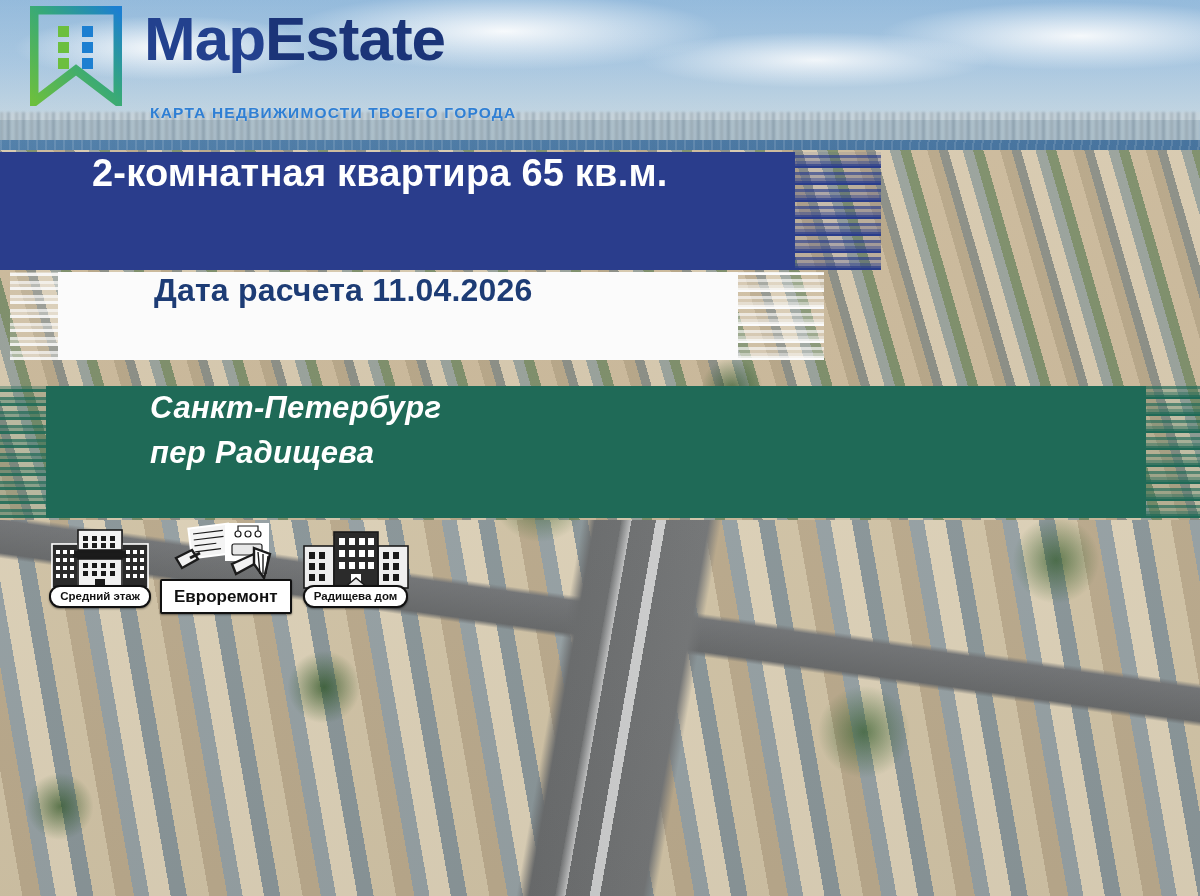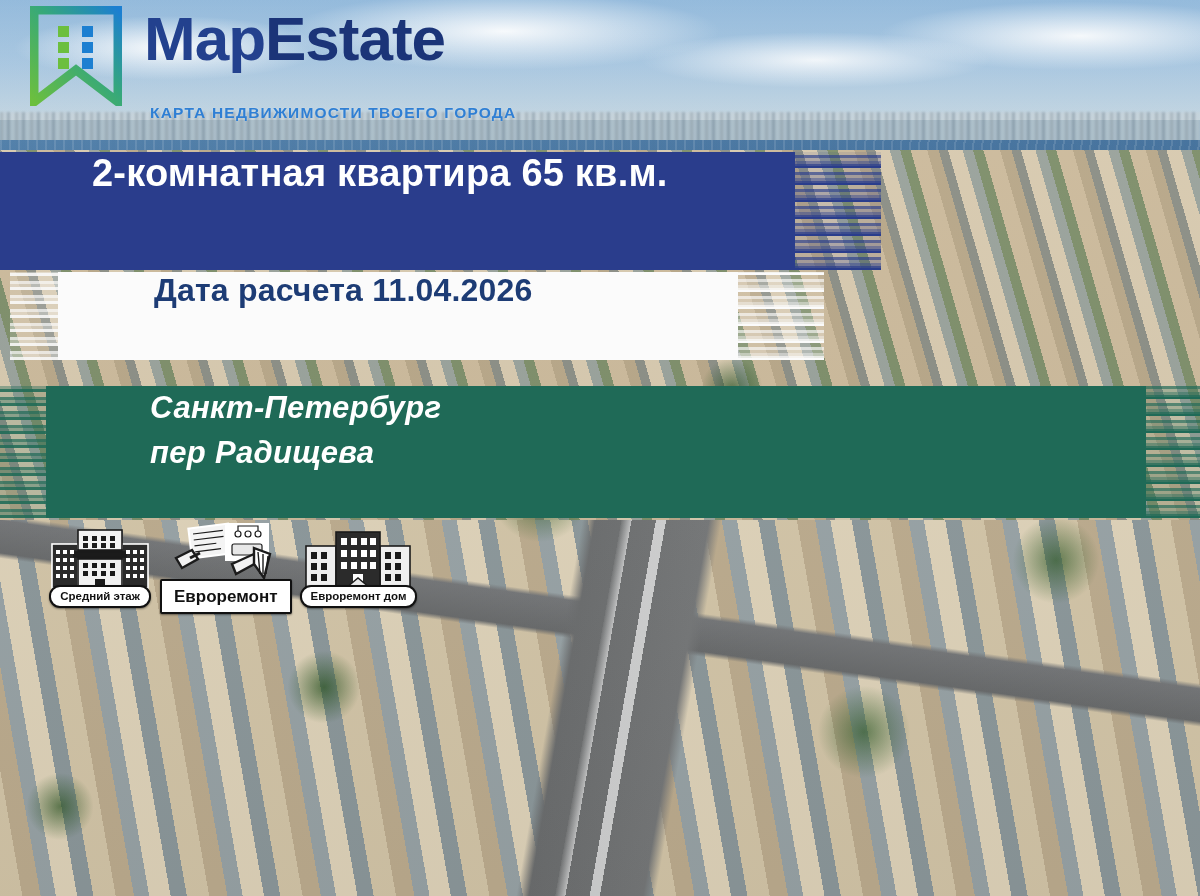--- a/index.html
+++ b/index.html
@@ -399,19 +399,19 @@
             <rect x="59" y="26" width="6" height="7"></rect>
             <rect x="68" y="26" width="6" height="7"></rect>
           <rect x="39" y="38" width="6" height="7"></rect>
             <rect x="49" y="38" width="6" height="7"></rect>
             <rect x="59" y="38" width="6" height="7"></rect>
             <rect x="68" y="38" width="6" height="7"></rect>
           <rect x="51" y="50" width="10" height="14"></rect>
         </g>
         <path d="M44 64 l12 -10 l12 10 z" fill="#e9e9e9" stroke="#1b1b1b" stroke-width="1.4"></path>
       </svg>
-      <span class="badge-label">Евроремонт дом</span>
+      <span class="badge-label">Радищева дом</span>
     </div>
 
   </div>
 
 
 </div>
 
 </body></html>

